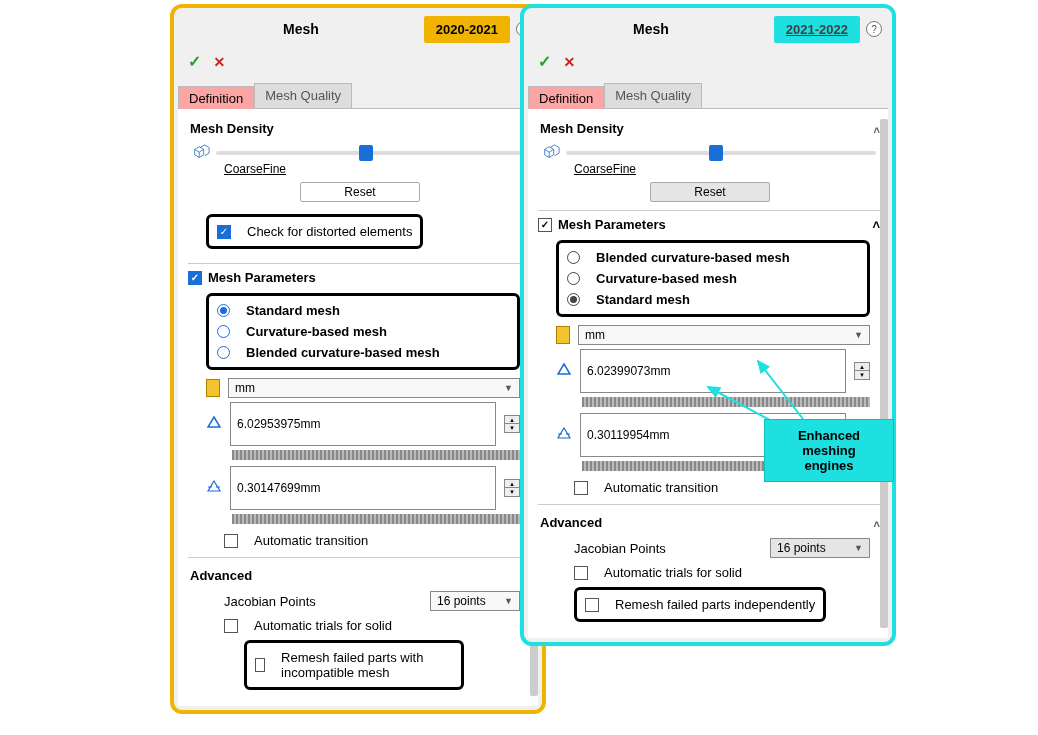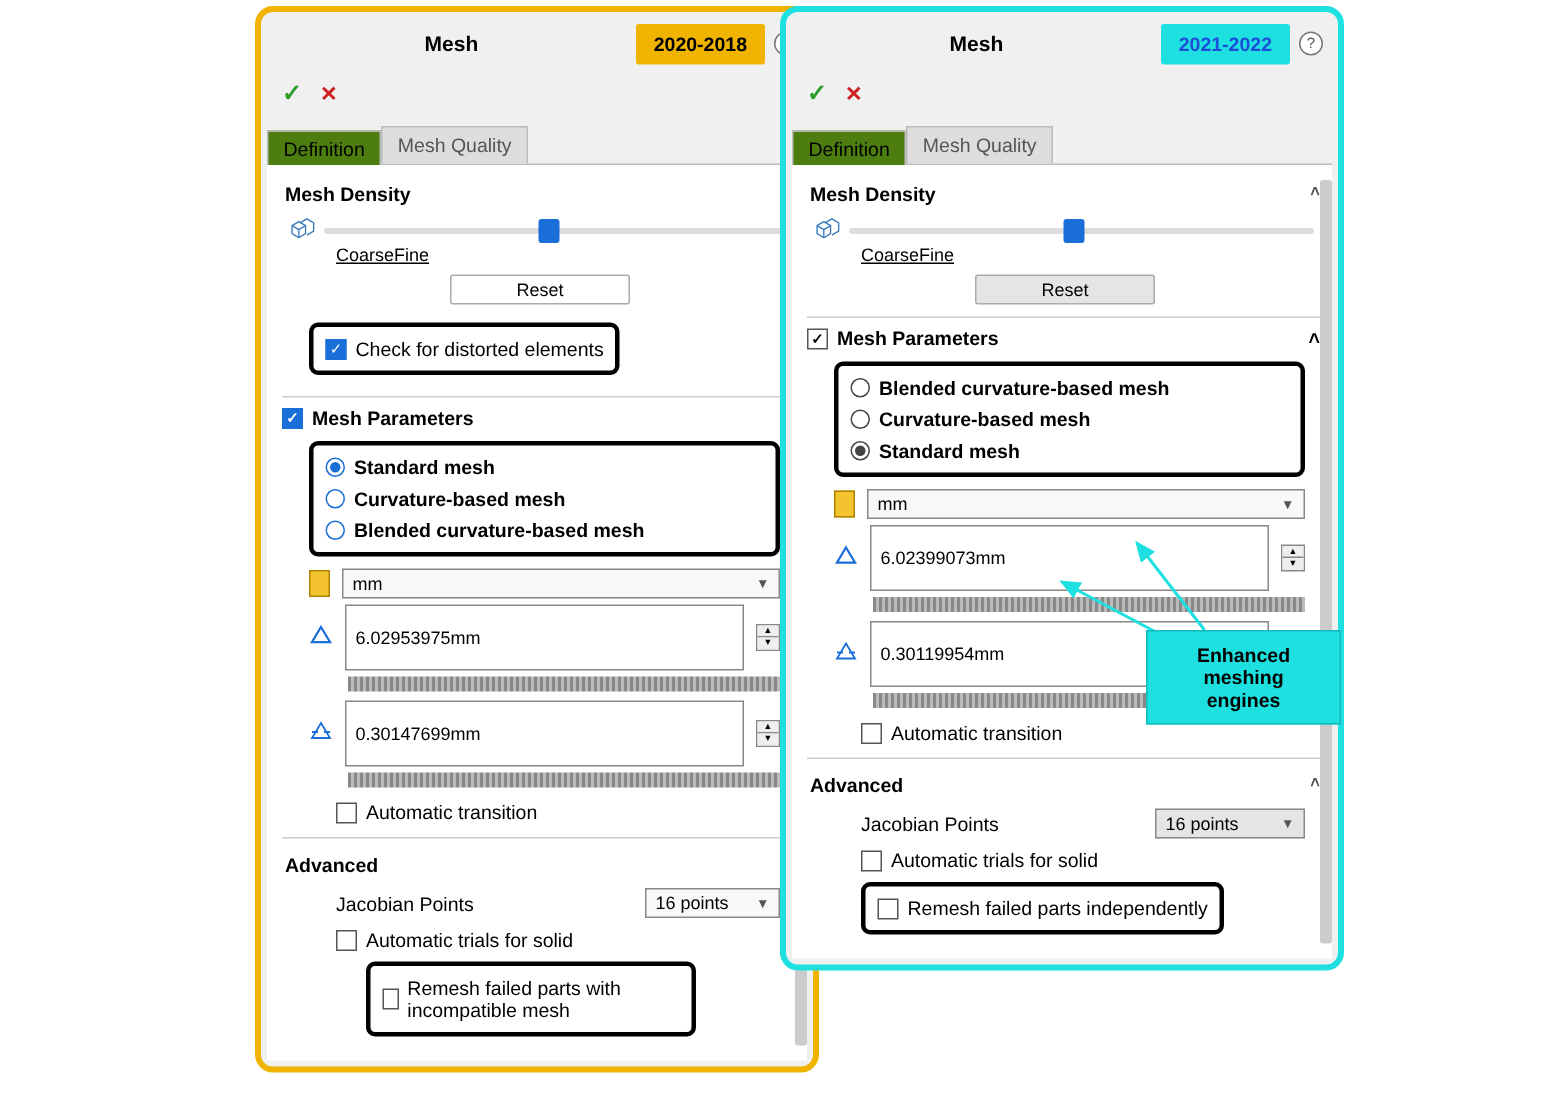--- a/index.html
+++ b/index.html
@@ -32,39 +32,39 @@
   }
   .titlebar .title { flex: 1; text-align: center; font-weight: 600; font-size: 14px; }
   .badge {
     font-weight: 700;
     font-size: 13px;
     padding: 6px 12px;
     border-radius: 2px;
     margin-left: 6px;
   }
   .badge-yellow { background: #f0b400; color: #000; }
-  .badge-cyan { background: #1ee0e0; color: #1d4ed8; }
+  .badge-cyan { background: #1ee0e0; color: #404040; text-decoration: underline; }
   .help-icon {
     width: 16px; height: 16px; border: 1px solid #777; border-radius: 50%;
     display: flex; align-items: center; justify-content: center;
     font-size: 10px; color: #555; margin-left: 6px; background: #fff;
   }
   .actionbar { display: flex; align-items: center; gap: 12px; padding: 6px 10px 10px 10px; }
   .check-green { color: #2a9d2a; font-size: 16px; font-weight: bold; }
   .x-red { color: #cc2222; font-size: 14px; font-weight: bold; }
   .tabs { display: flex; border-bottom: 1px solid #bbb; background: #f0f0f0; padding-top: 2px; }
   .tab {
     padding: 4px 10px; font-size: 13px; border: 1px solid #bbb;
     border-bottom: none; background: #ddd; margin-right: 0; color: #555;
   }
-  .tab.active { background: #4d7c0f; color: #000; border-bottom: 1px solid #fff; position: relative; top: 3px; }
+  .tab.active { background: #fca5a5; color: #000; border-bottom: 1px solid #fff; position: relative; top: 3px; }
   .content { background: #fff; padding: 8px 6px 8px 10px; position: relative; }
   .scrollbar-mock { position: absolute; right: 0; top: 10px; width: 8px; bottom: 10px; background: #ccc; border-radius: 2px; }
   .section-head {
-    display: flex; align-items: flex-start; justify-content: space-between;
+    display: flex; align-items: flex-end; justify-content: space-between;
     font-weight: 600; padding: 4px 2px; cursor: pointer;
   }
   .section-head .caret { font-size: 11px; color: #555; }
   .slider-row { display: flex; align-items: center; gap: 6px; padding: 4px 0 0 4px; }
   .cube-icon { width: 18px; height: 18px; display: inline-block; }
   .cube-icon svg { width: 18px; height: 18px; }
   .slider-track { flex: 1; height: 4px; background: #ddd; position: relative; border-radius: 2px; margin-right: 6px; }
   .slider-thumb { position: absolute; top: -6px; width: 14px; height: 16px; background: #1a6ed8; border-radius: 2px; }
   .slider-labels { display: flex; justify-content: flex-start; padding: 0 10px 0 36px; font-size: 12px; text-decoration: underline; }
   .reset-btn {
@@ -72,21 +72,21 @@
     text-align: center; padding: 2px 0; font-size: 12px;
     background: #fff; border: 1px solid #aaa; border-radius: 2px;
   }
   .panel-right .reset-btn { background: #e5e5e5; }
   .box-hl {
     border: 3px solid #000; border-radius: 6px;
     padding: 4px 8px; margin: 4px 2px 8px 18px;
     background: #fff; display: inline-block;
   }
   .box-hl-full { display: block; margin-left: 18px; margin-right: 12px; font-weight: bold; }
-  .check-line, .radio-line { display: flex; align-items: center; gap: 6px; padding: 3px 0; font-size: 13px; }
+  .check-line, .radio-line { display: flex; align-items: center; gap: 16px; padding: 3px 0; font-size: 13px; }
   .cb { width: 14px; height: 14px; border: 1px solid #555; background: #fff; display: inline-flex; align-items: center; justify-content: center; font-size: 10px; }
   .cb.blue { background: #1a6ed8; border-color: #1a6ed8; color: #fff; }
   .cb.checked-plain::after { content: "✓"; color: #000; font-size: 10px; }
   .cb.blue.checked::after { content: "✓"; color: #fff; font-size: 10px; }
   .rb { width: 13px; height: 13px; border: 1.5px solid #444; border-radius: 50%; display: inline-flex; align-items: center; justify-content: center; }
   .rb.blue { border-color: #1a6ed8; }
   .rb.sel::after { content: ""; width: 7px; height: 7px; background: #444; border-radius: 50%; }
   .rb.blue.sel::after { background: #1a6ed8; }
   .field-row { display: flex; align-items: center; gap: 8px; margin: 4px 12px 4px 18px; }
   .ruler-icon { width: 14px; height: 18px; background: #f4c430; border: 1px solid #b08000; }
@@ -114,21 +114,21 @@
   .mp-head { display: flex; align-items: center; gap: 6px; font-weight: 600; padding: 0 2px 4px 0; }
   .indent { margin-left: 36px; }
 </style>
 </head>
 <body>
 
 <div class="panel panel-left">
   <div class="panel-inner">
     <div class="titlebar">
       <span class="title">Mesh</span>
-      <span class="badge badge-yellow">2020-2018</span>
+      <span class="badge badge-yellow">2020-2021</span>
       <span class="help-icon">?</span>
     </div>
     <div class="actionbar">
       <span class="check-green">✓</span>
       <span class="x-red">✕</span>
     </div>
     <div class="tabs">
       <div class="tab active">Definition</div>
       <div class="tab">Mesh Quality</div>
     </div>

